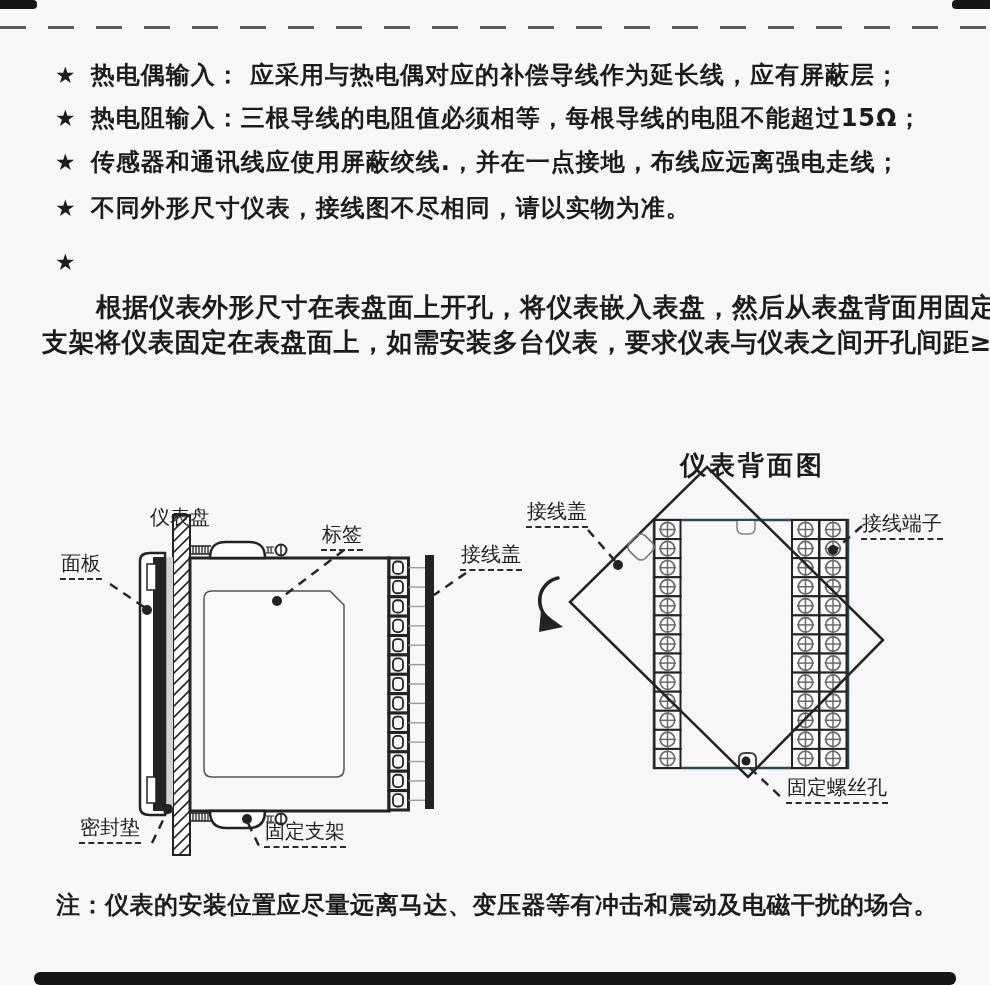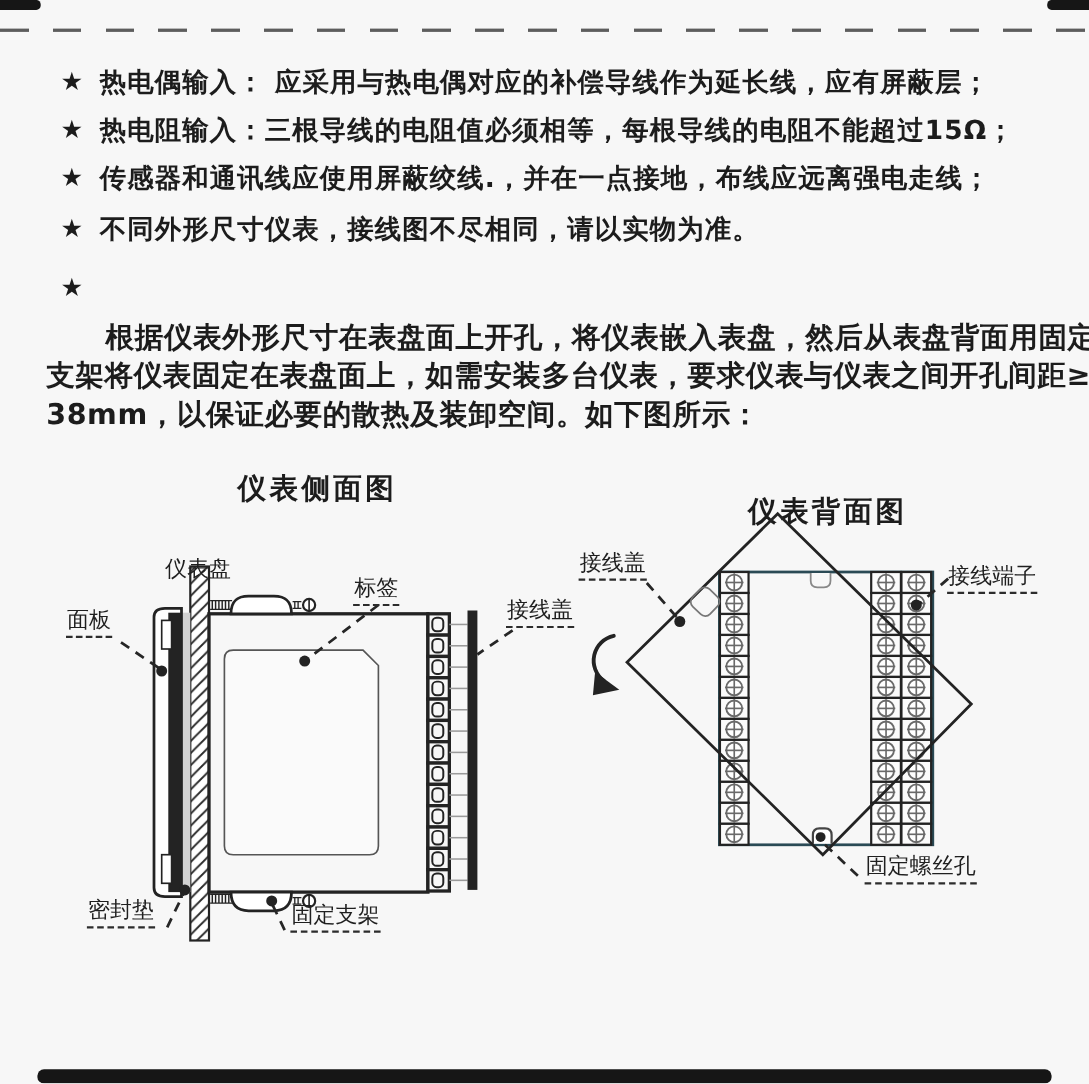--- a/index.html
+++ b/index.html
@@ -61,23 +61,21 @@
     <span class="star">★</span>
     <span>不同外形尺寸仪表，接线图不尽相同，请以实物为准。</span>
   </div>
 
   <div class="bullet-row" style="top:247px">
     <span class="star">★</span>
   </div>
 
   <div class="para-line" style="top:292px;left:96px">根据仪表外形尺寸在表盘面上开孔，将仪表嵌入表盘，然后从表盘背面用固定</div>
   <div class="para-line" style="top:327px">支架将仪表固定在表盘面上，如需安装多台仪表，要求仪表与仪表之间开孔间距≥</div>
-  <div class="para-line" style="top:362px">38mm，以保证必要的散热及装卸空间。如下图所示：</div>
-
-  <div class="fig-title" style="left:216px;top:427px">仪表侧面图</div>
+
   <div class="fig-title" style="left:680px;top:448px">仪表背面图</div>
 
   <svg id="svg-side" width="470" height="410" viewBox="60 470 470 410">
     <defs>
       <pattern id="hatch" patternUnits="userSpaceOnUse" width="11" height="11">
         <path d="M0,11 L11,0 M-2.75,2.75 L2.75,-2.75 M8.25,13.75 L13.75,8.25" stroke="#2a2a2a" stroke-width="1.7" fill="none"></path>
       </pattern>
     </defs>
 
     <rect x="173" y="515" width="17" height="340" fill="#ffffff"></rect>
@@ -349,13 +347,14 @@
   <div class="fig-label u-dash" style="left:60px;top:552px">面板</div>
   <div class="fig-label u-dash" style="left:321px;top:523px">标签</div>
   <div class="fig-label u-dash" style="left:460px;top:543px">接线盖</div>
   <div class="fig-label u-dash" style="left:79px;top:816px">密封垫</div>
   <div class="fig-label u-dash" style="left:264px;top:820px">固定支架</div>
 
   <div class="fig-label u-dash" style="left:526px;top:500px">接线盖</div>
   <div class="fig-label u-dash" style="left:861px;top:512px">接线端子</div>
   <div class="fig-label u-dash" style="left:786px;top:776px">固定螺丝孔</div>
 
+  <div class="note-line">注：仪表的安装位置应尽量远离马达、变压器等有冲击和震动及电磁干扰的场合。</div>
 </div>
 
 </body></html>

